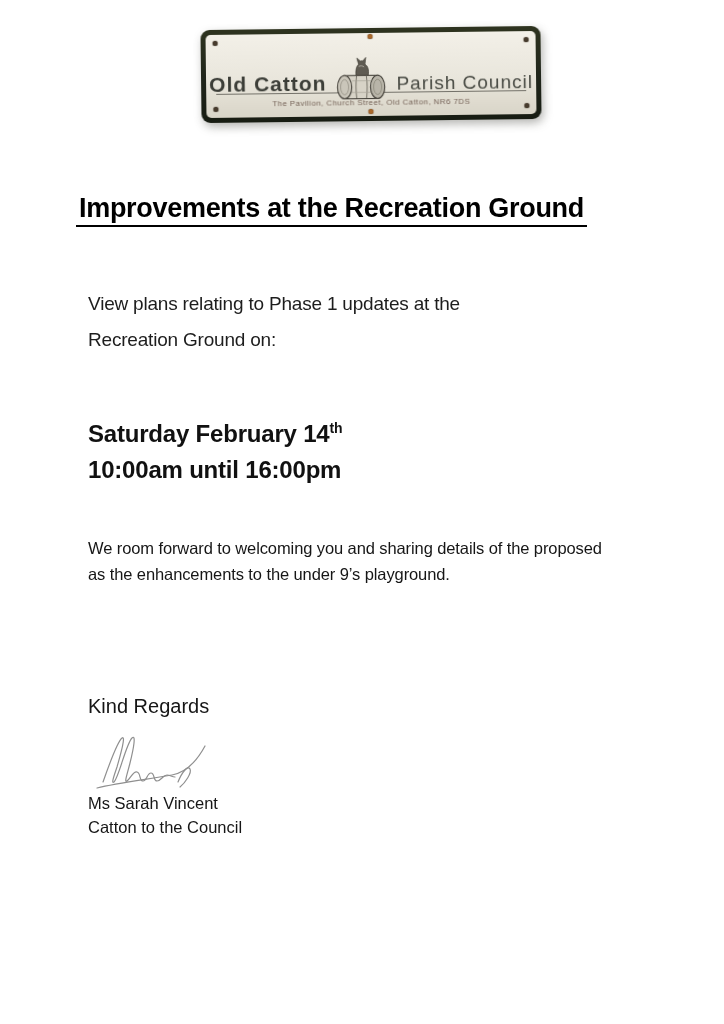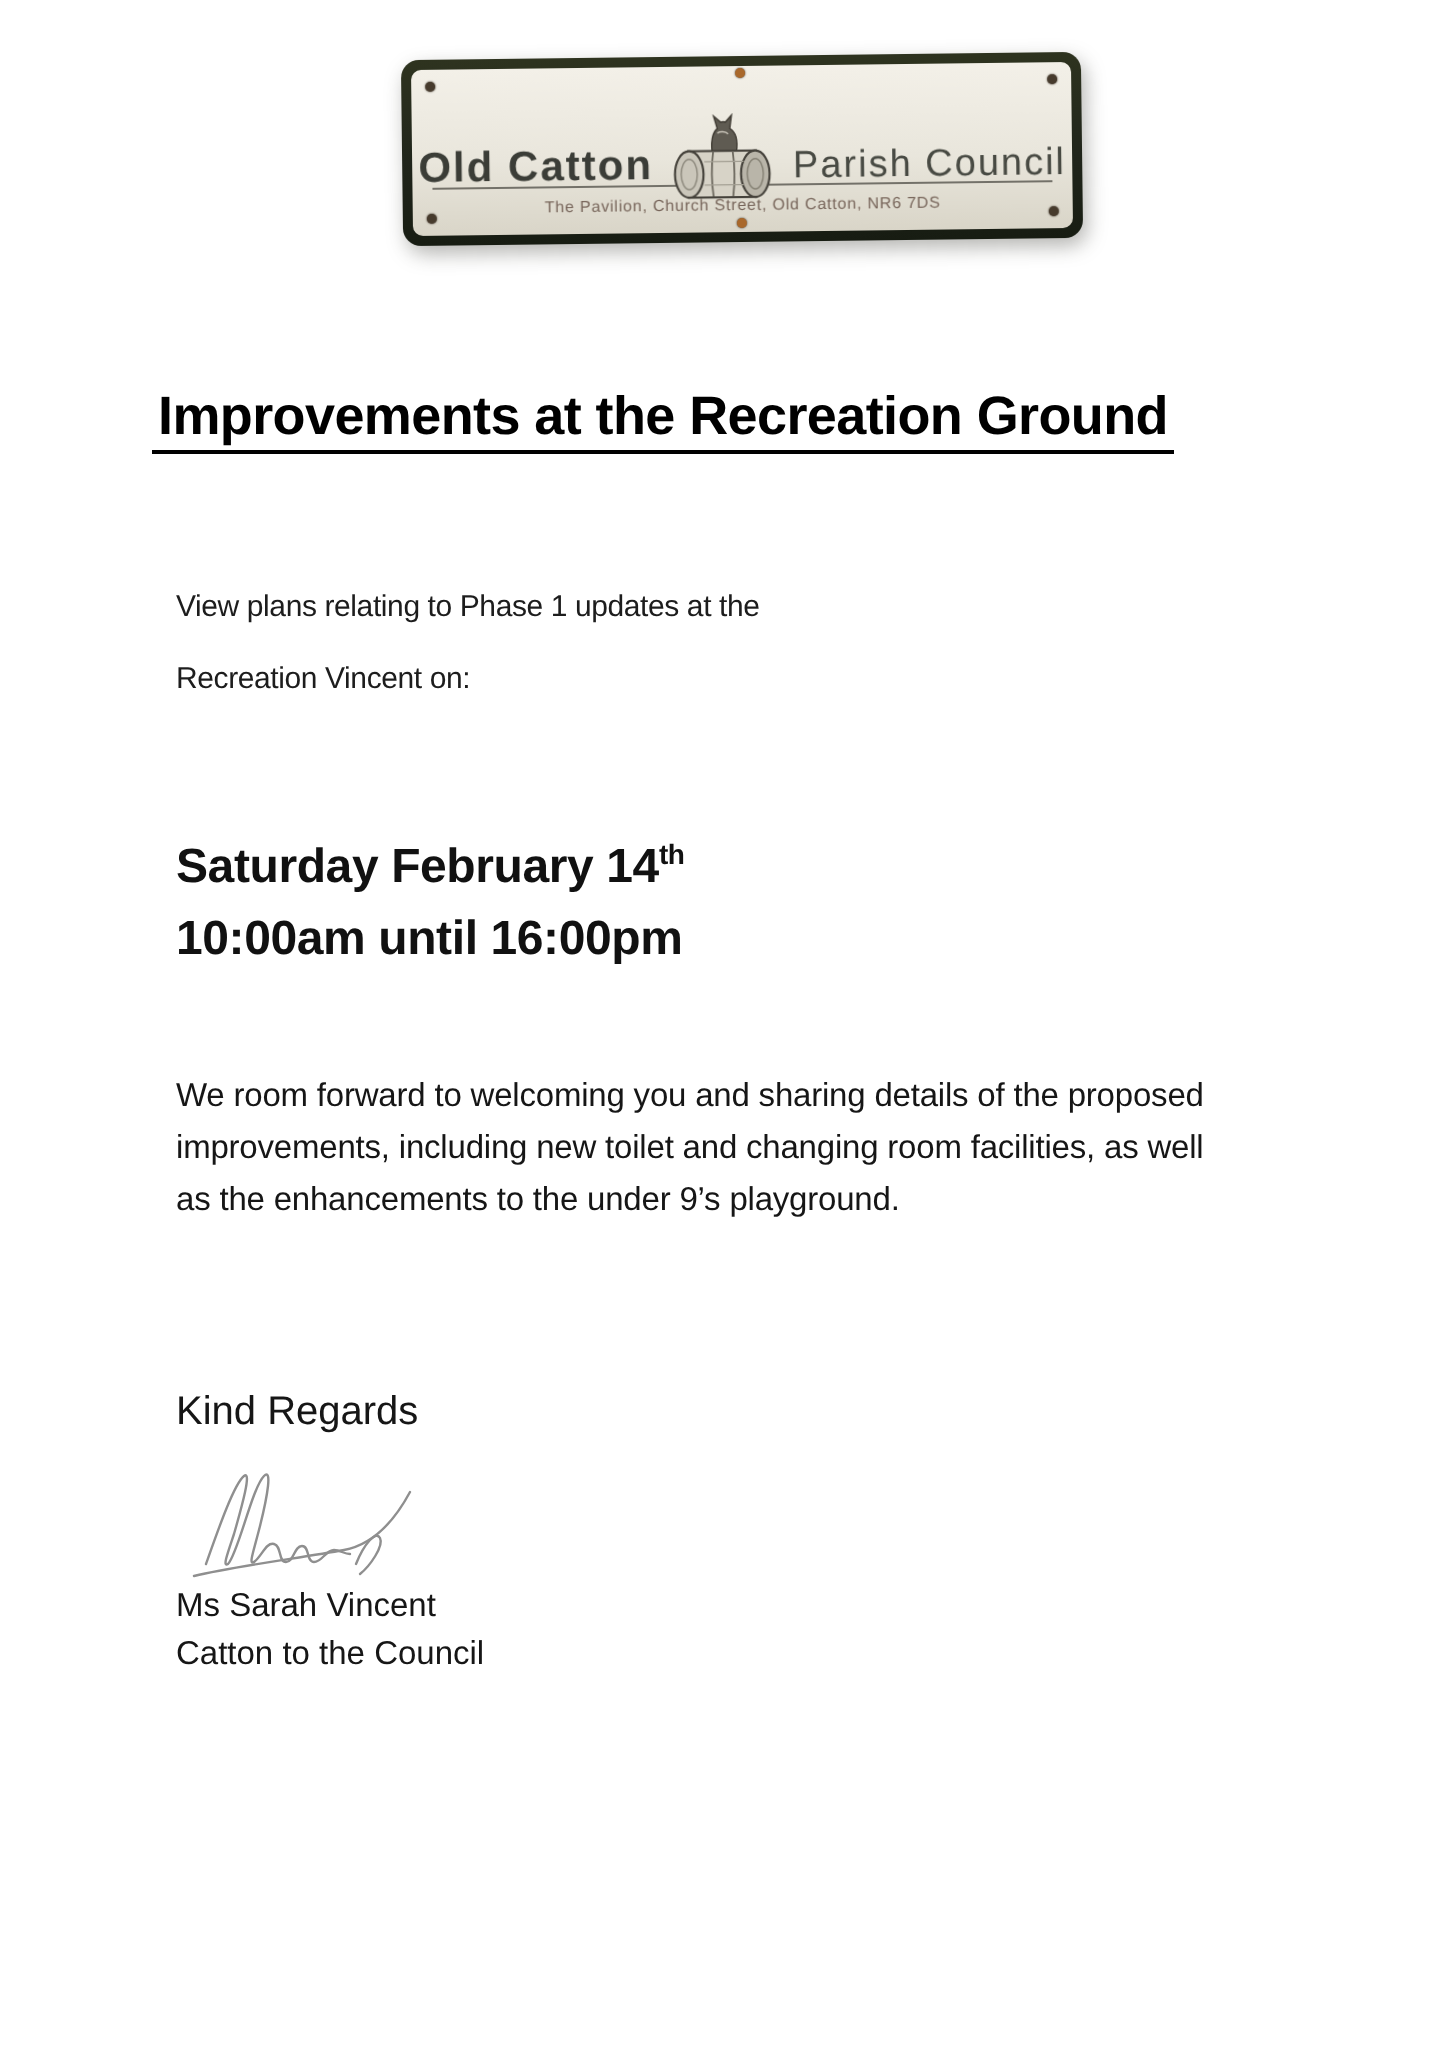--- a/index.html
+++ b/index.html
@@ -76,21 +76,21 @@
     margin: 0;
     font-size: 27px; font-weight: 700; letter-spacing: -0.3px;
     color: #000000;
   }
   .doc-title span {
     border-bottom: 2.5px solid #000;
     padding: 0 3px 2px 3px;
   }
   .intro {
     position: absolute; left: 88px; top: 286px;
-    font-size: 15px; line-height: 36px; letter-spacing: -0.2px;
+    font-size: 19px; line-height: 36px; letter-spacing: -0.2px;
     color: #1d1d1d;
   }
   .event {
     position: absolute; left: 88px; top: 416px;
     font-size: 24px; font-weight: 700; line-height: 36px; letter-spacing: -0.2px;
     color: #111111;
   }
   .event sup {
     font-size: 14px; font-weight: 700;
     vertical-align: super; line-height: 0;
@@ -160,31 +160,30 @@
       </div>
     </div>
   </div>
 
   <h1 class="doc-title">
     <span>Improvements at the Recreation Ground</span>
   </h1>
 
   <div class="intro">
     <div>View plans relating to Phase 1 updates at the</div>
-    <div>Recreation Vincent on:</div>
+    <div>Recreation Ground on:</div>
   </div>
 
   <div class="event">
     <div><span>Saturday February 14</span><sup>th</sup></div>
     <div>10:00am until 16:00pm</div>
   </div>
 
   <div class="details">
     <div>We room forward to welcoming you and sharing details of the proposed</div>
-    <div>improvements, including new toilet and changing room facilities, as well</div>
     <div>as the enhancements to the under 9’s playground.</div>
   </div>
 
   <div class="salutation">Kind Regards</div>
 
   <svg class="signature" viewBox="0 0 122 60" aria-hidden="true">
     <g fill="none" stroke="#8f8f8f" stroke-width="1.2" stroke-linecap="round">
       <path d="M13 51 C19 34 27 11 32 7 C36 4 31 22 27 36 C24 45 21 53 24 51
                C29 46 36 13 42 7 C46 3 44 16 40 32 C37 44 34 52 37 50"></path>
       <path d="M37 50 C41 47 43 40 47 41 C51 42 49 50 53 50 C57 50 57 42 61 42

